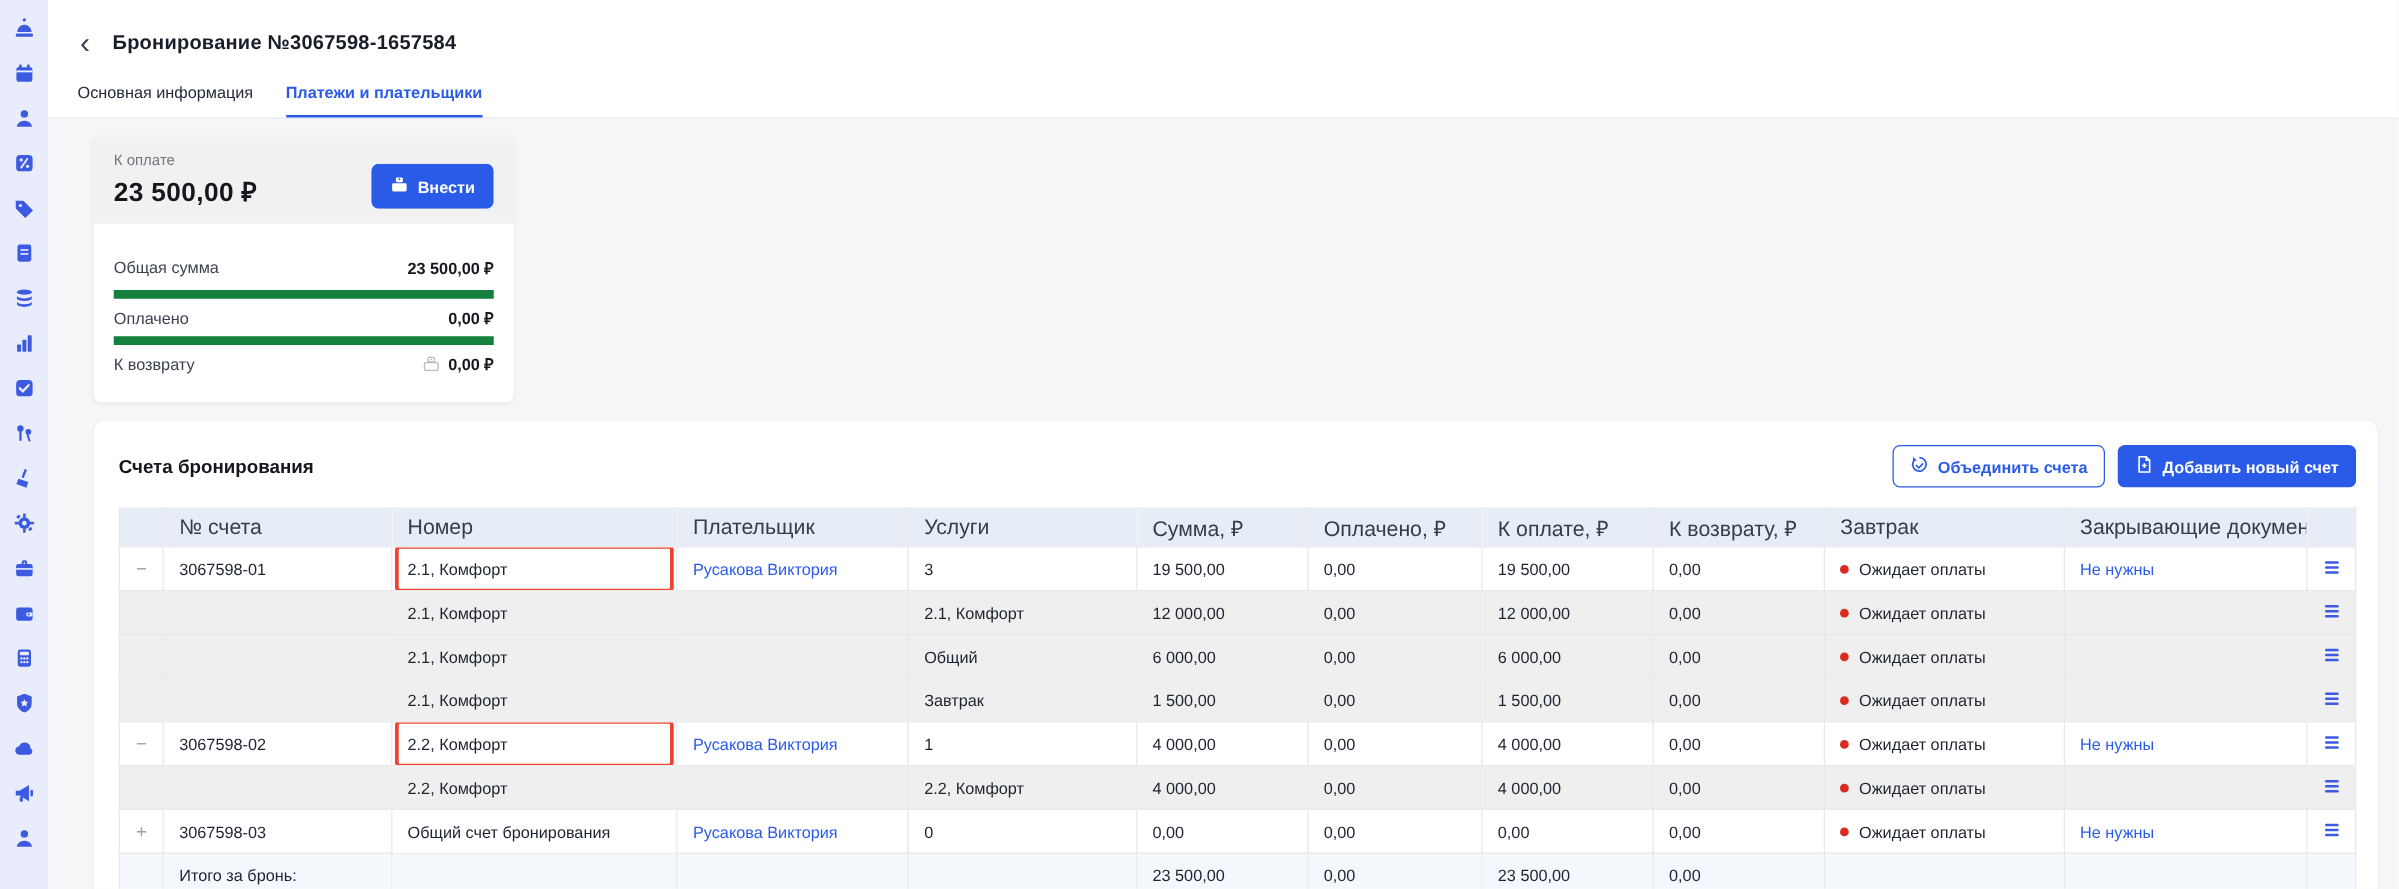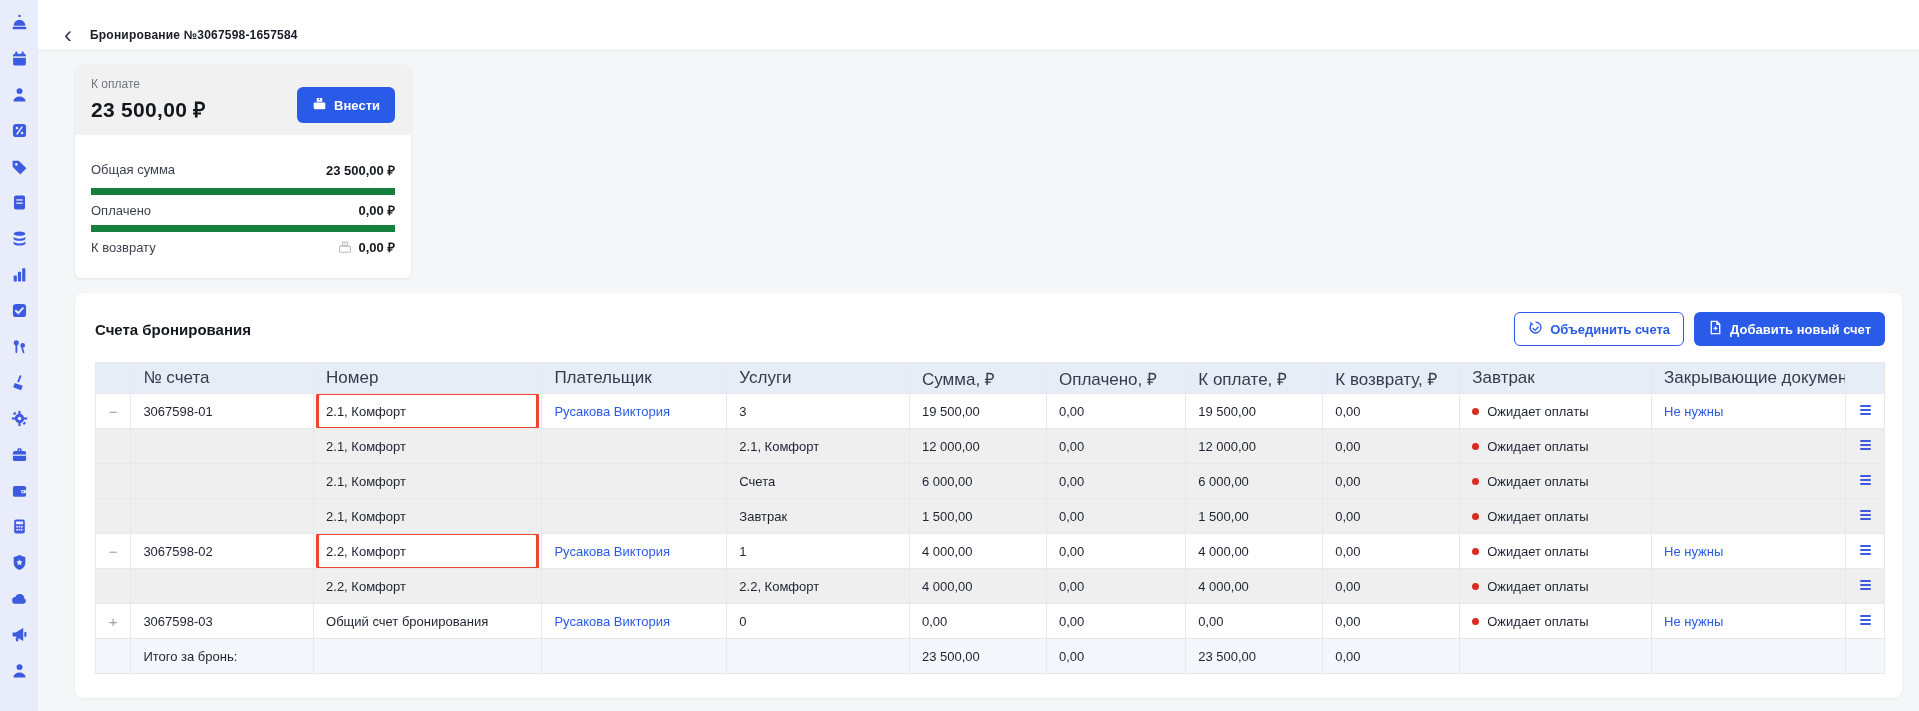--- a/index.html
+++ b/index.html
@@ -13,21 +13,21 @@
   .sidebar .sb-icon { width:17px; height:17px; display:flex; align-items:center;
     justify-content:center; cursor:pointer; }
   .sidebar svg { width:17px; height:17px; fill:#3d5be0; }
 
   
   .main { margin-left:38px; }
   .topbar { background:#ffffff; border-bottom:1px solid #e8e9ec; padding:20px 0 0 22px; }
   .title-row { display:flex; align-items:center; gap:14px; height:30px; }
   .back-btn { font-size:24px; color:#3a4050; line-height:22px; cursor:pointer;
     padding:0 4px; user-select:none; }
-  .page-title { font-size:12px; font-weight:700; letter-spacing:.2px; color:#191d28; }
+  .page-title { font-size:16px; font-weight:700; letter-spacing:.2px; color:#191d28; }
   .tabs { display:flex; gap:26px; margin-top:16px; padding-left:2px; }
   .tab { font-size:13px; padding-bottom:11px; cursor:pointer; color:#23293a;
     border-bottom:2px solid transparent; }
   .tab.active { color:#2a5be8; border-bottom-color:#2a5be8; font-weight:600; }
 
   
   .content { padding:14px 17px 0 37px; }
   .pay-card { width:336px; background:#fff; border-radius:6px;
     box-shadow:0 1px 3px rgba(20,30,60,.08); overflow:hidden; }
   .pay-card-top { background:#f1f1f2; padding:12px 16px; display:flex;
@@ -224,20 +224,24 @@
       </svg>
     </div>
   </div>
 
 <div class="main">
   <div class="topbar">
     <div class="title-row">
       <span class="back-btn">‹</span>
       <span class="page-title">Бронирование №3067598-1657584</span>
     </div>
+    <div class="tabs" id="tabs">
+        <div class="tab">Основная информация</div>
+        <div class="tab active">Платежи и плательщики</div>
+      </div>
   </div>
 
   <div class="content">
 
     <div class="pay-card">
       <div class="pay-card-top">
         <div>
           <div class="due-label">К оплате</div>
           <div class="due-value">23 500,00 ₽</div>
         </div>
@@ -355,21 +359,21 @@
                 <span class="status"><span class="dot"></span>Ожидает оплаты</span>
               </td>
     <td></td>
     <td class="menu-cell"><span class="menu-glyph"><i></i><i></i><i></i></span></td>
             </tr>
             <tr class="row-sub">
     <td class="toggle-cell"></td>
     <td></td>
     <td class="num-cell">2.1, Комфорт</td>
     <td></td>
-    <td>Счета</td>
+    <td>Общий</td>
     <td>6 000,00</td>
     <td>0,00</td>
     <td>6 000,00</td>
     <td>0,00</td>
     <td>
                 <span class="status"><span class="dot"></span>Ожидает оплаты</span>
               </td>
     <td></td>
     <td class="menu-cell"><span class="menu-glyph"><i></i><i></i><i></i></span></td>
             </tr>

